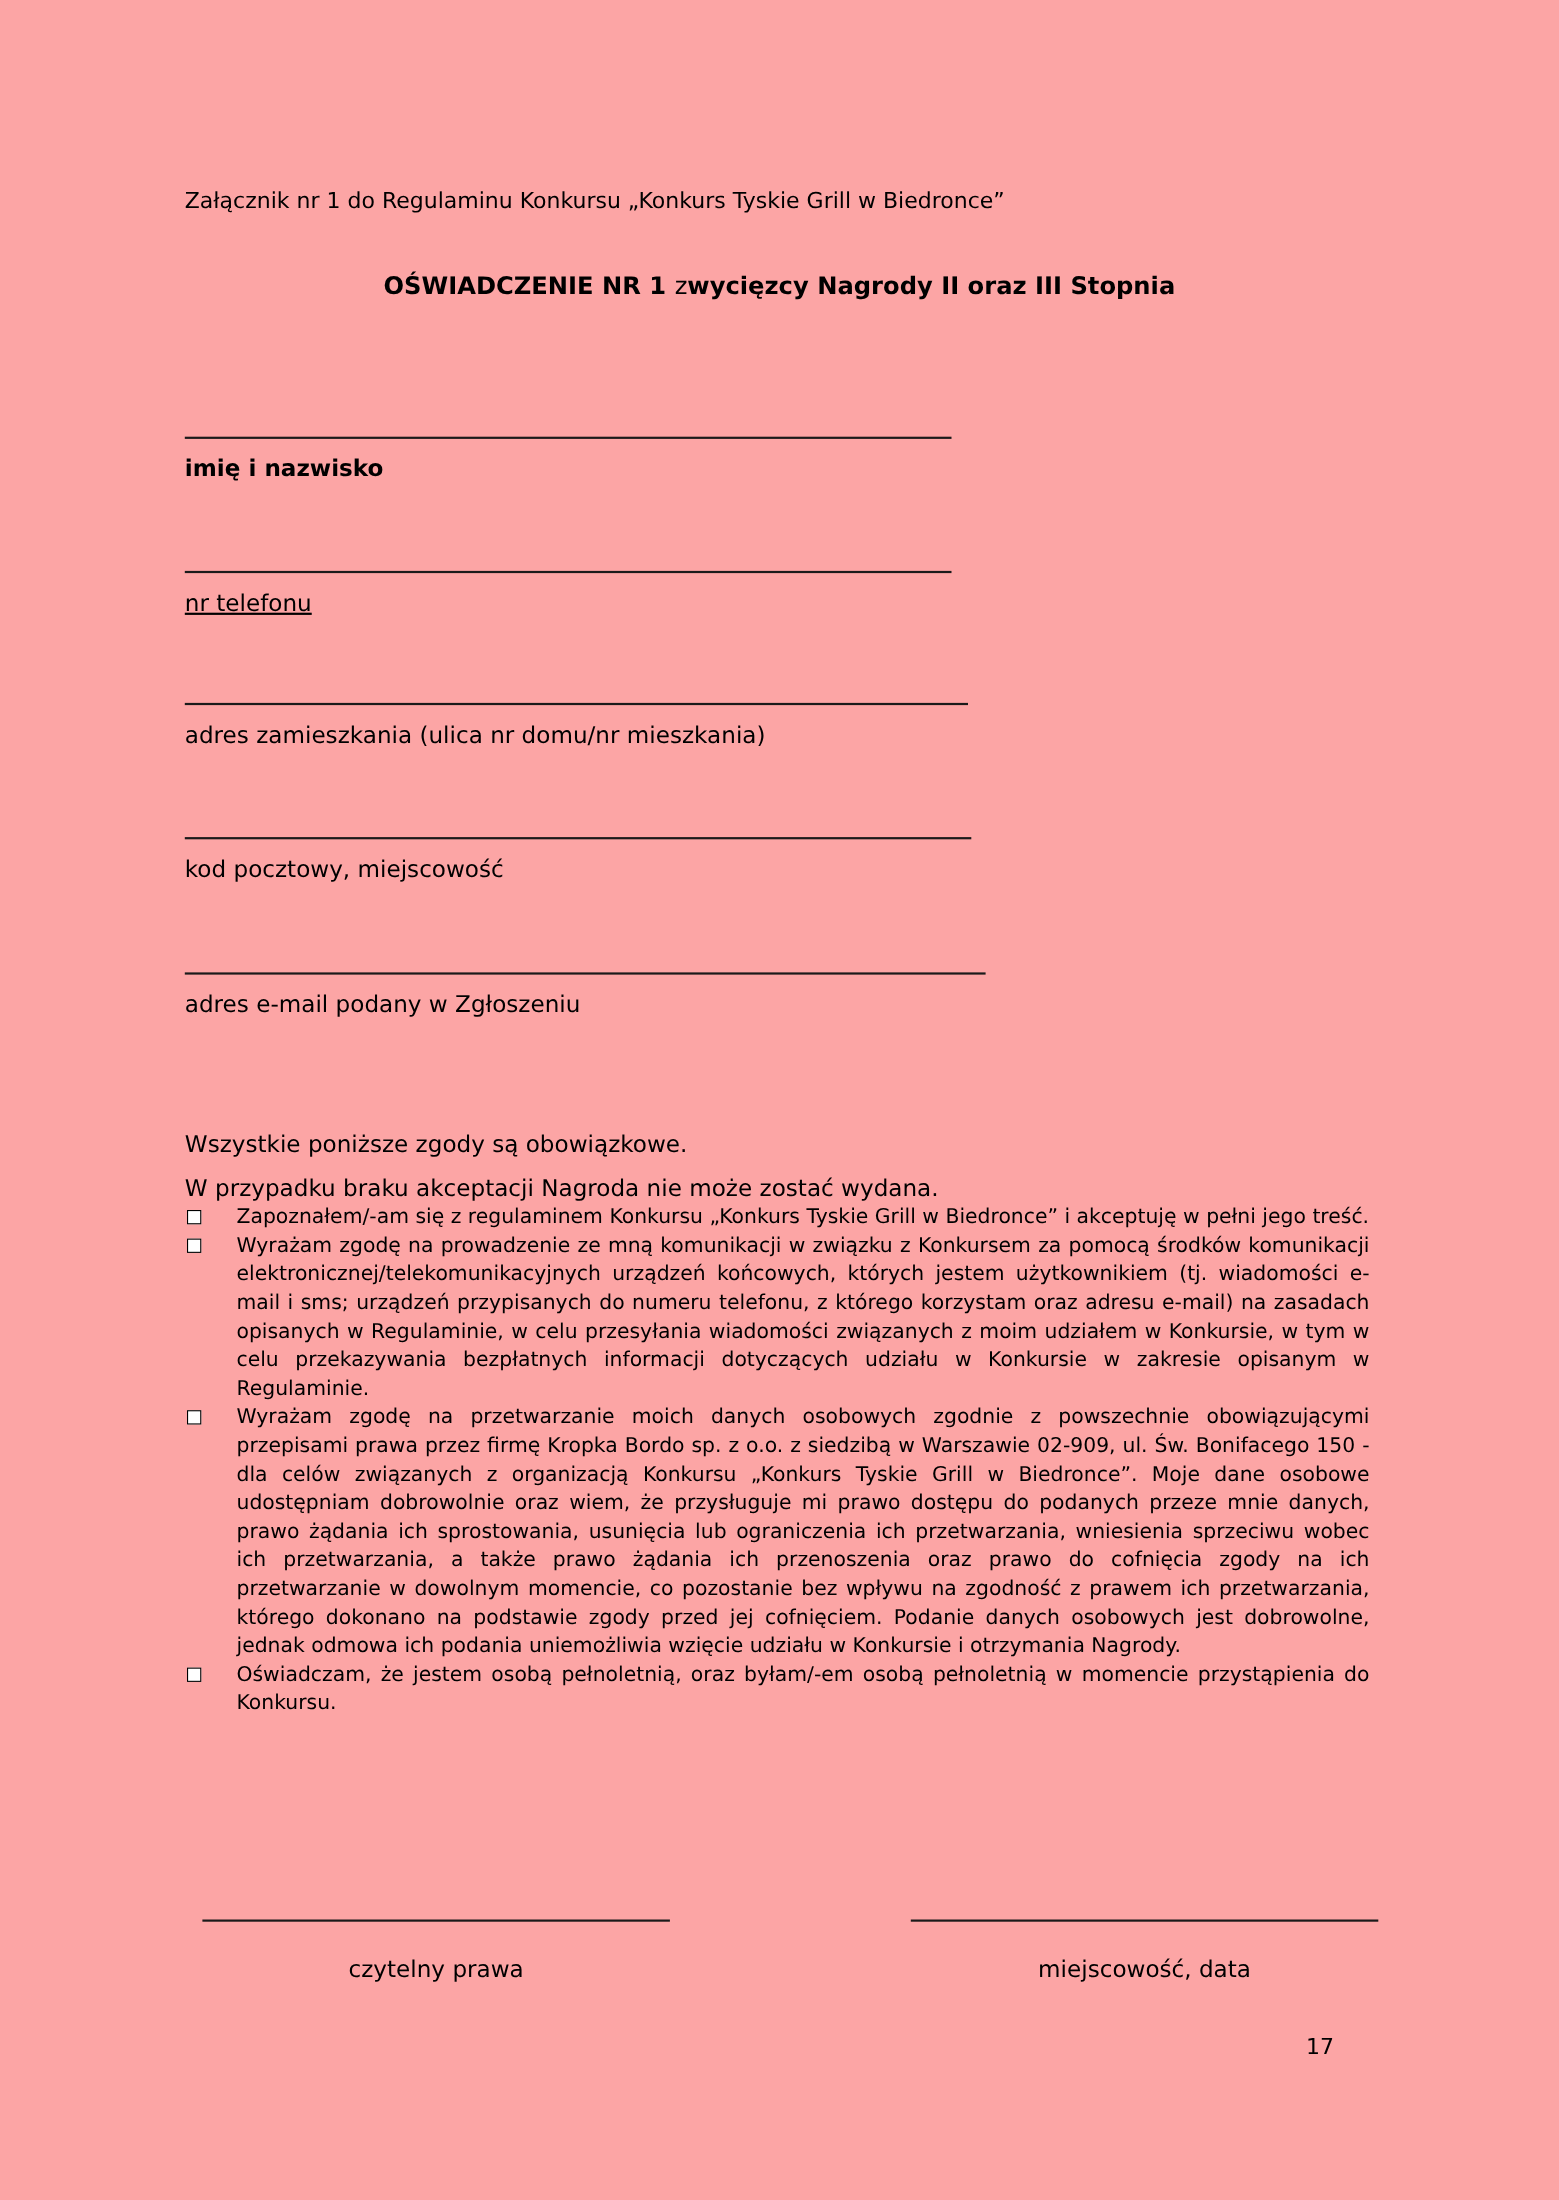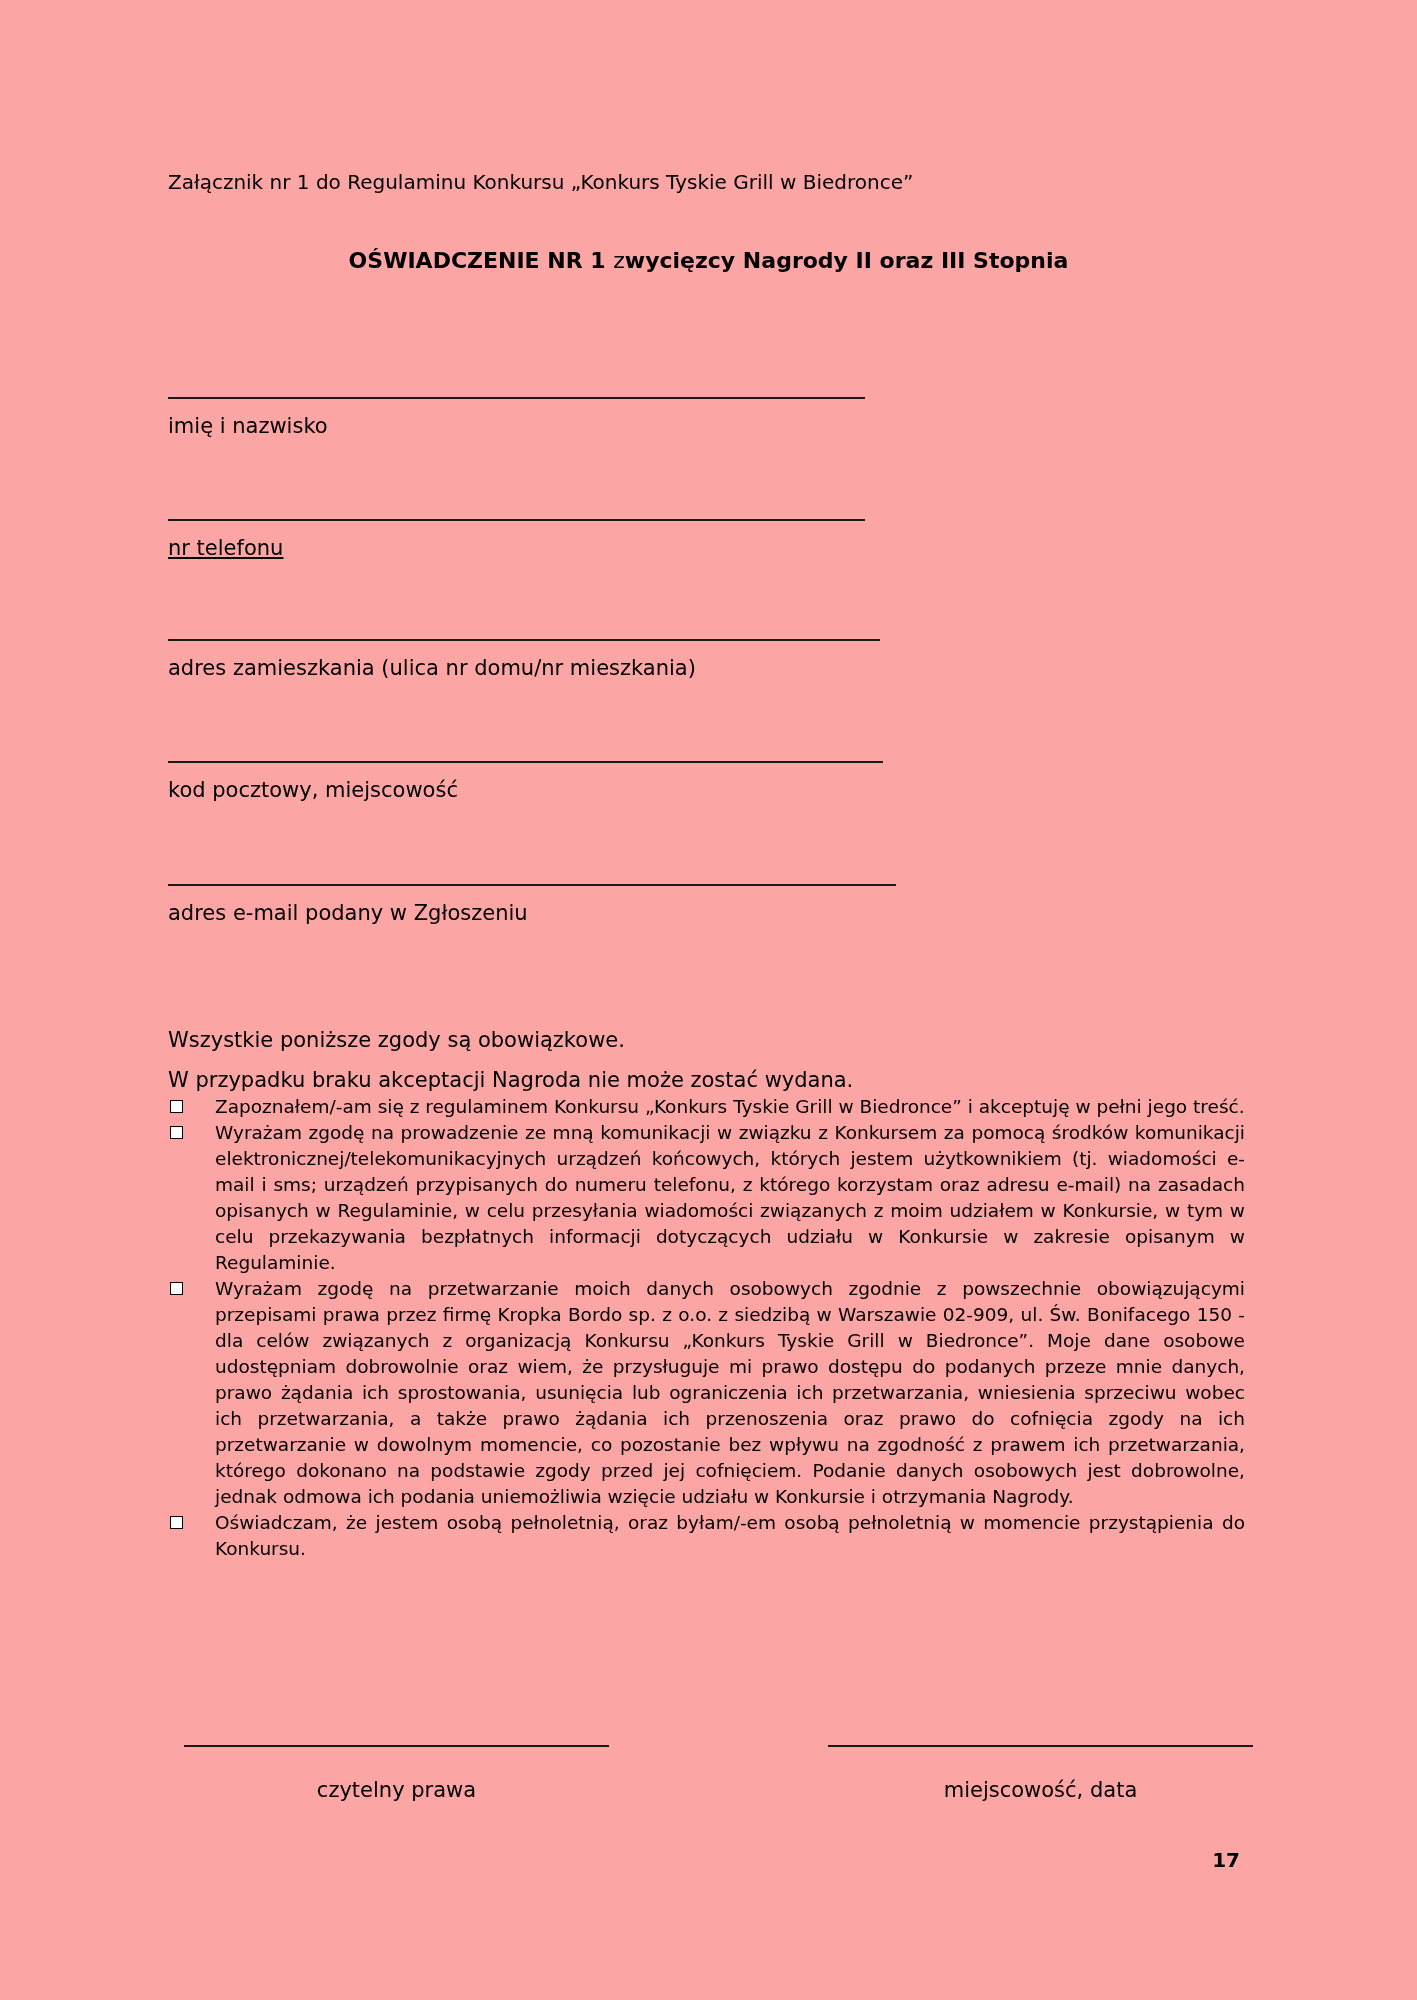--- a/index.html
+++ b/index.html
@@ -75,38 +75,37 @@
   .sig-line.left  { left: 184px; }
   .sig-line.right { left: 828px; }
   .sig-caption { position: absolute; top: 1778px; width: 425px; text-align: center; font-size: 21px; }
   .sig-caption.left  { left: 184px; }
   .sig-caption.right { left: 828px; }
   .page-number {
     position: absolute;
     top: 1848px;
     left: 1160px;
     width: 80px;
-    text-align: right;
+    text-align: center;
     font-size: 20px;
-    font-weight: bold;
   }
 </style>
 </head>
 <body>
 
 <div class="page">
 
   <div class="attachment-note">Załącznik nr 1 do Regulaminu Konkursu „Konkurs Tyskie Grill w Biedronce”</div>
 
   <div class="doc-title">
     <span class="b">OŚWIADCZENIE NR 1 </span><span class="r">z</span><span class="b">wycięzcy Nagrody II oraz III Stopnia</span>
   </div>
 
   <div class="blank-line" style="top:397px; width:697px;"></div>
-  <div class="field-label" style="top:414px;">imię i nazwisko</div>
+  <div class="field-label" style="top:414px;font-weight:bold;">imię i nazwisko</div>
 
   <div class="blank-line" style="top:519px; width:697px;"></div>
   <div class="field-label" style="top:536px;text-decoration:underline;">nr telefonu</div>
 
   <div class="blank-line" style="top:639px; width:712px;"></div>
   <div class="field-label" style="top:656px;">adres zamieszkania (ulica nr domu/nr mieszkania)</div>
 
   <div class="blank-line" style="top:761px; width:715px;"></div>
   <div class="field-label" style="top:778px;">kod pocztowy, miejscowość</div>
 

